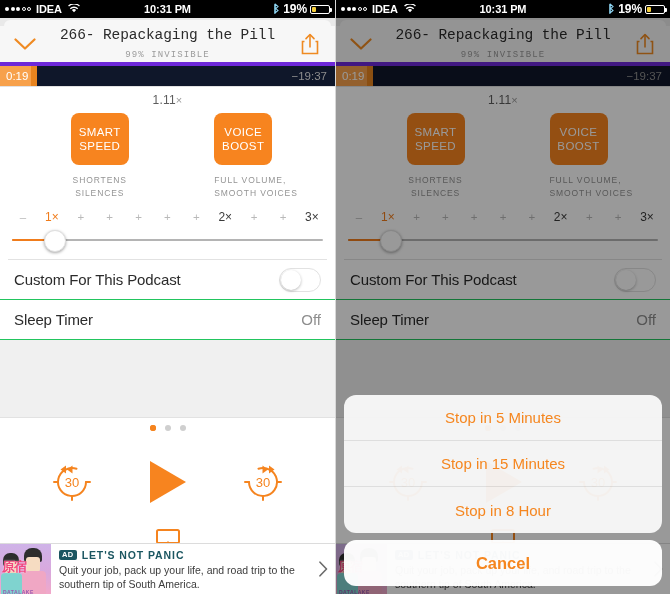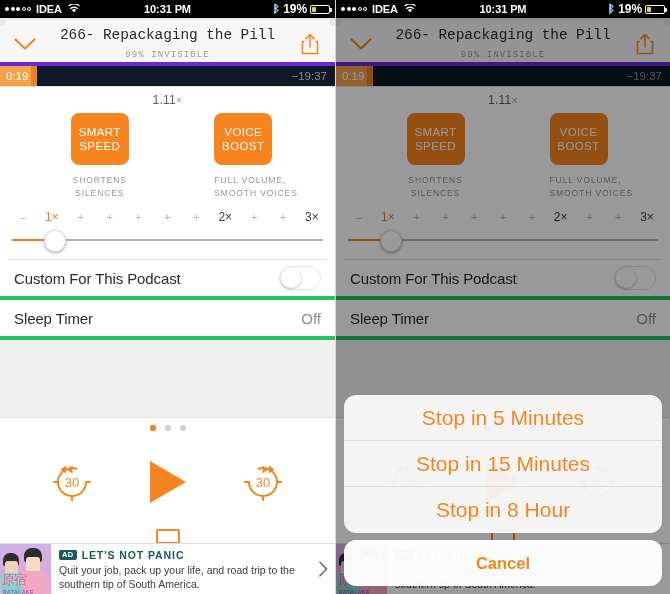--- a/index.html
+++ b/index.html
@@ -114,21 +114,21 @@
   }
   .knob {
     position:absolute; left:36px; top:3px; width:22px; height:22px; border-radius:50%;
     background:#fff; box-shadow:0 1px 3px rgba(0,0,0,.35); border:0.5px solid #e0e0e0;
   }
   .sep { height:1px; background:#e2e2e2; margin-top:6px; }
 
   
   .row {
     height:40px; display:flex; align-items:center; padding:0 14px;
-    background:#fff; border-bottom:4px solid #22c55e;
+    background:#fff; border-bottom:1px solid #22c55e;
   }
   .row-label { font-size:15px; color:#2b2b2b; letter-spacing:-0.1px; }
   .row-value { margin-left:auto; font-size:15px; color:#8e8e8e; }
   .toggle {
     margin-left:auto; width:42px; height:24px; border-radius:12px;
     background:#fff; border:1px solid #e2e2e2; position:relative;
   }
   .toggle .kn {
     position:absolute; left:1px; top:1px; width:20px; height:20px; border-radius:50%;
     background:#fff; box-shadow:0 1px 3px rgba(0,0,0,.28);
@@ -159,21 +159,21 @@
     width:51px; height:51px; position:relative; overflow:hidden; flex:none;
     background: linear-gradient(180deg,#cfb3e8 0%,#d9a8dd 55%,#f3a8c8 100%);
   }
   .adthumb .head1 { position:absolute; left:3px; top:9px; width:16px; height:13px; background:#2d2d2d; border-radius:7px 7px 2px 2px; }
   .adthumb .face1 { position:absolute; left:5px; top:17px; width:13px; height:13px; background:#f2d3b6; border-radius:3px; }
   .adthumb .body1 { position:absolute; left:1px; top:29px; width:21px; height:22px; background:#7fd3cf; border-radius:4px 4px 0 0; }
   .adthumb .head2 { position:absolute; left:24px; top:4px; width:18px; height:14px; background:#2d2d2d; border-radius:8px 8px 2px 2px; }
   .adthumb .face2 { position:absolute; left:26px; top:13px; width:14px; height:15px; background:#f6dcc2; border-radius:3px; }
   .adthumb .body2 { position:absolute; left:22px; top:27px; width:24px; height:24px; background:#f0a7c4; border-radius:4px 4px 0 0; }
   .adthumb .jp {
-    position:absolute; left:2px; bottom:6px; color:#f2467f; font-size:13px; font-weight:normal;
+    position:absolute; left:2px; bottom:19px; color:#f2467f; font-size:13px; font-weight:bold;
     text-shadow: 0 0 2px rgba(255,255,255,.7); letter-spacing:-1px;
   }
   .adthumb .dl {
     position:absolute; left:3px; bottom:0px; color:#9a5ab0; font-size:5px; font-weight:bold; letter-spacing:0.5px;
   }
   .adtext { flex:1; padding:5px 8px 0 8px; min-width:0; }
   .adtitle-row { display:flex; align-items:center; gap:5px; }
   .adbadge {
     background:#1b5661; color:#fff; font-size:7.5px; font-weight:bold;
     border-radius:2px; padding:1.5px 3px; letter-spacing:0.4px; line-height:1;
@@ -189,21 +189,21 @@
   }
   .sheet {
     position:absolute; left:8px; right:8px; bottom:8px; z-index:55;
   }
   .sheet-group {
     background: rgba(250,250,250,0.94);
     border-radius:12px; overflow:hidden; margin-bottom:7px;
   }
   .sheet-item {
     height:46px; display:flex; align-items:center; justify-content:center;
-    color:#f5861f; font-size:21px; border-bottom:1px solid rgba(0,0,0,0.09);
+    color:#f5861f; font-size:15px; border-bottom:1px solid rgba(0,0,0,0.09);
   }
   .sheet-item:last-child { border-bottom:none; }
   .sheet-cancel {
     background: rgba(255,255,255,0.97); border-radius:12px;
     height:46px; display:flex; align-items:center; justify-content:center;
     color:#f5861f; font-size:16.5px; font-weight:bold;
   }
 </style>
 </head>
 <body>

